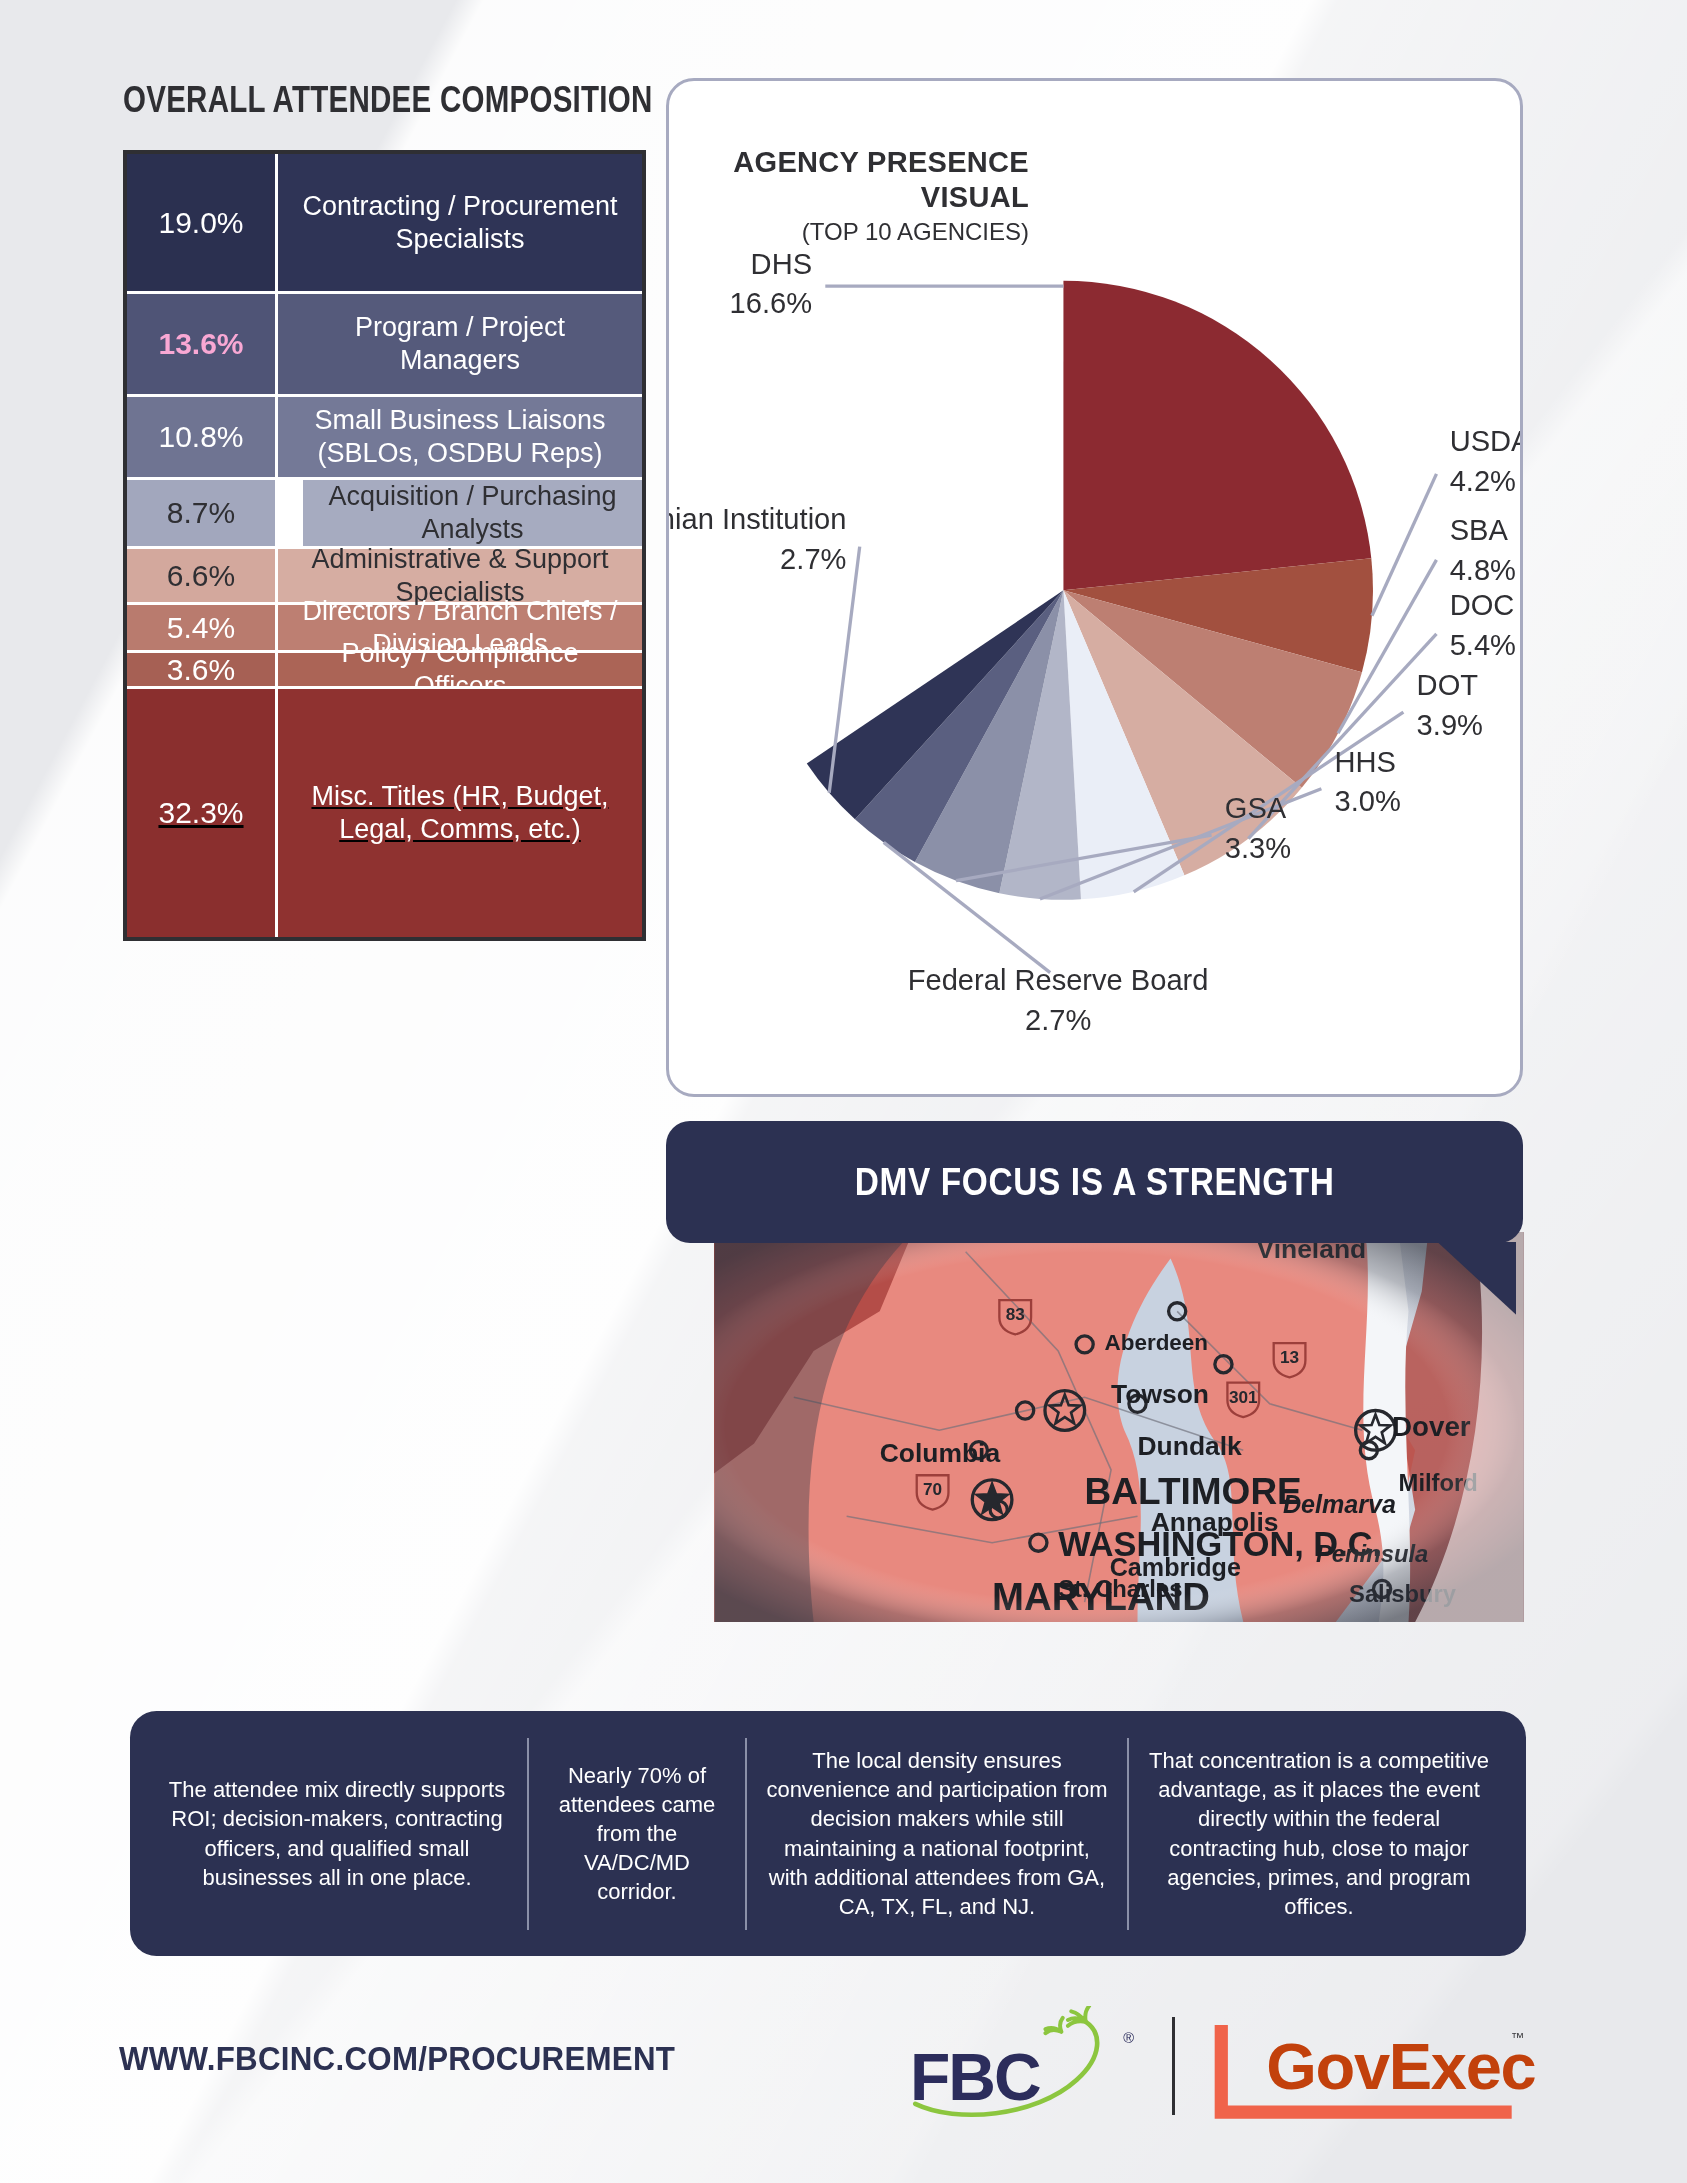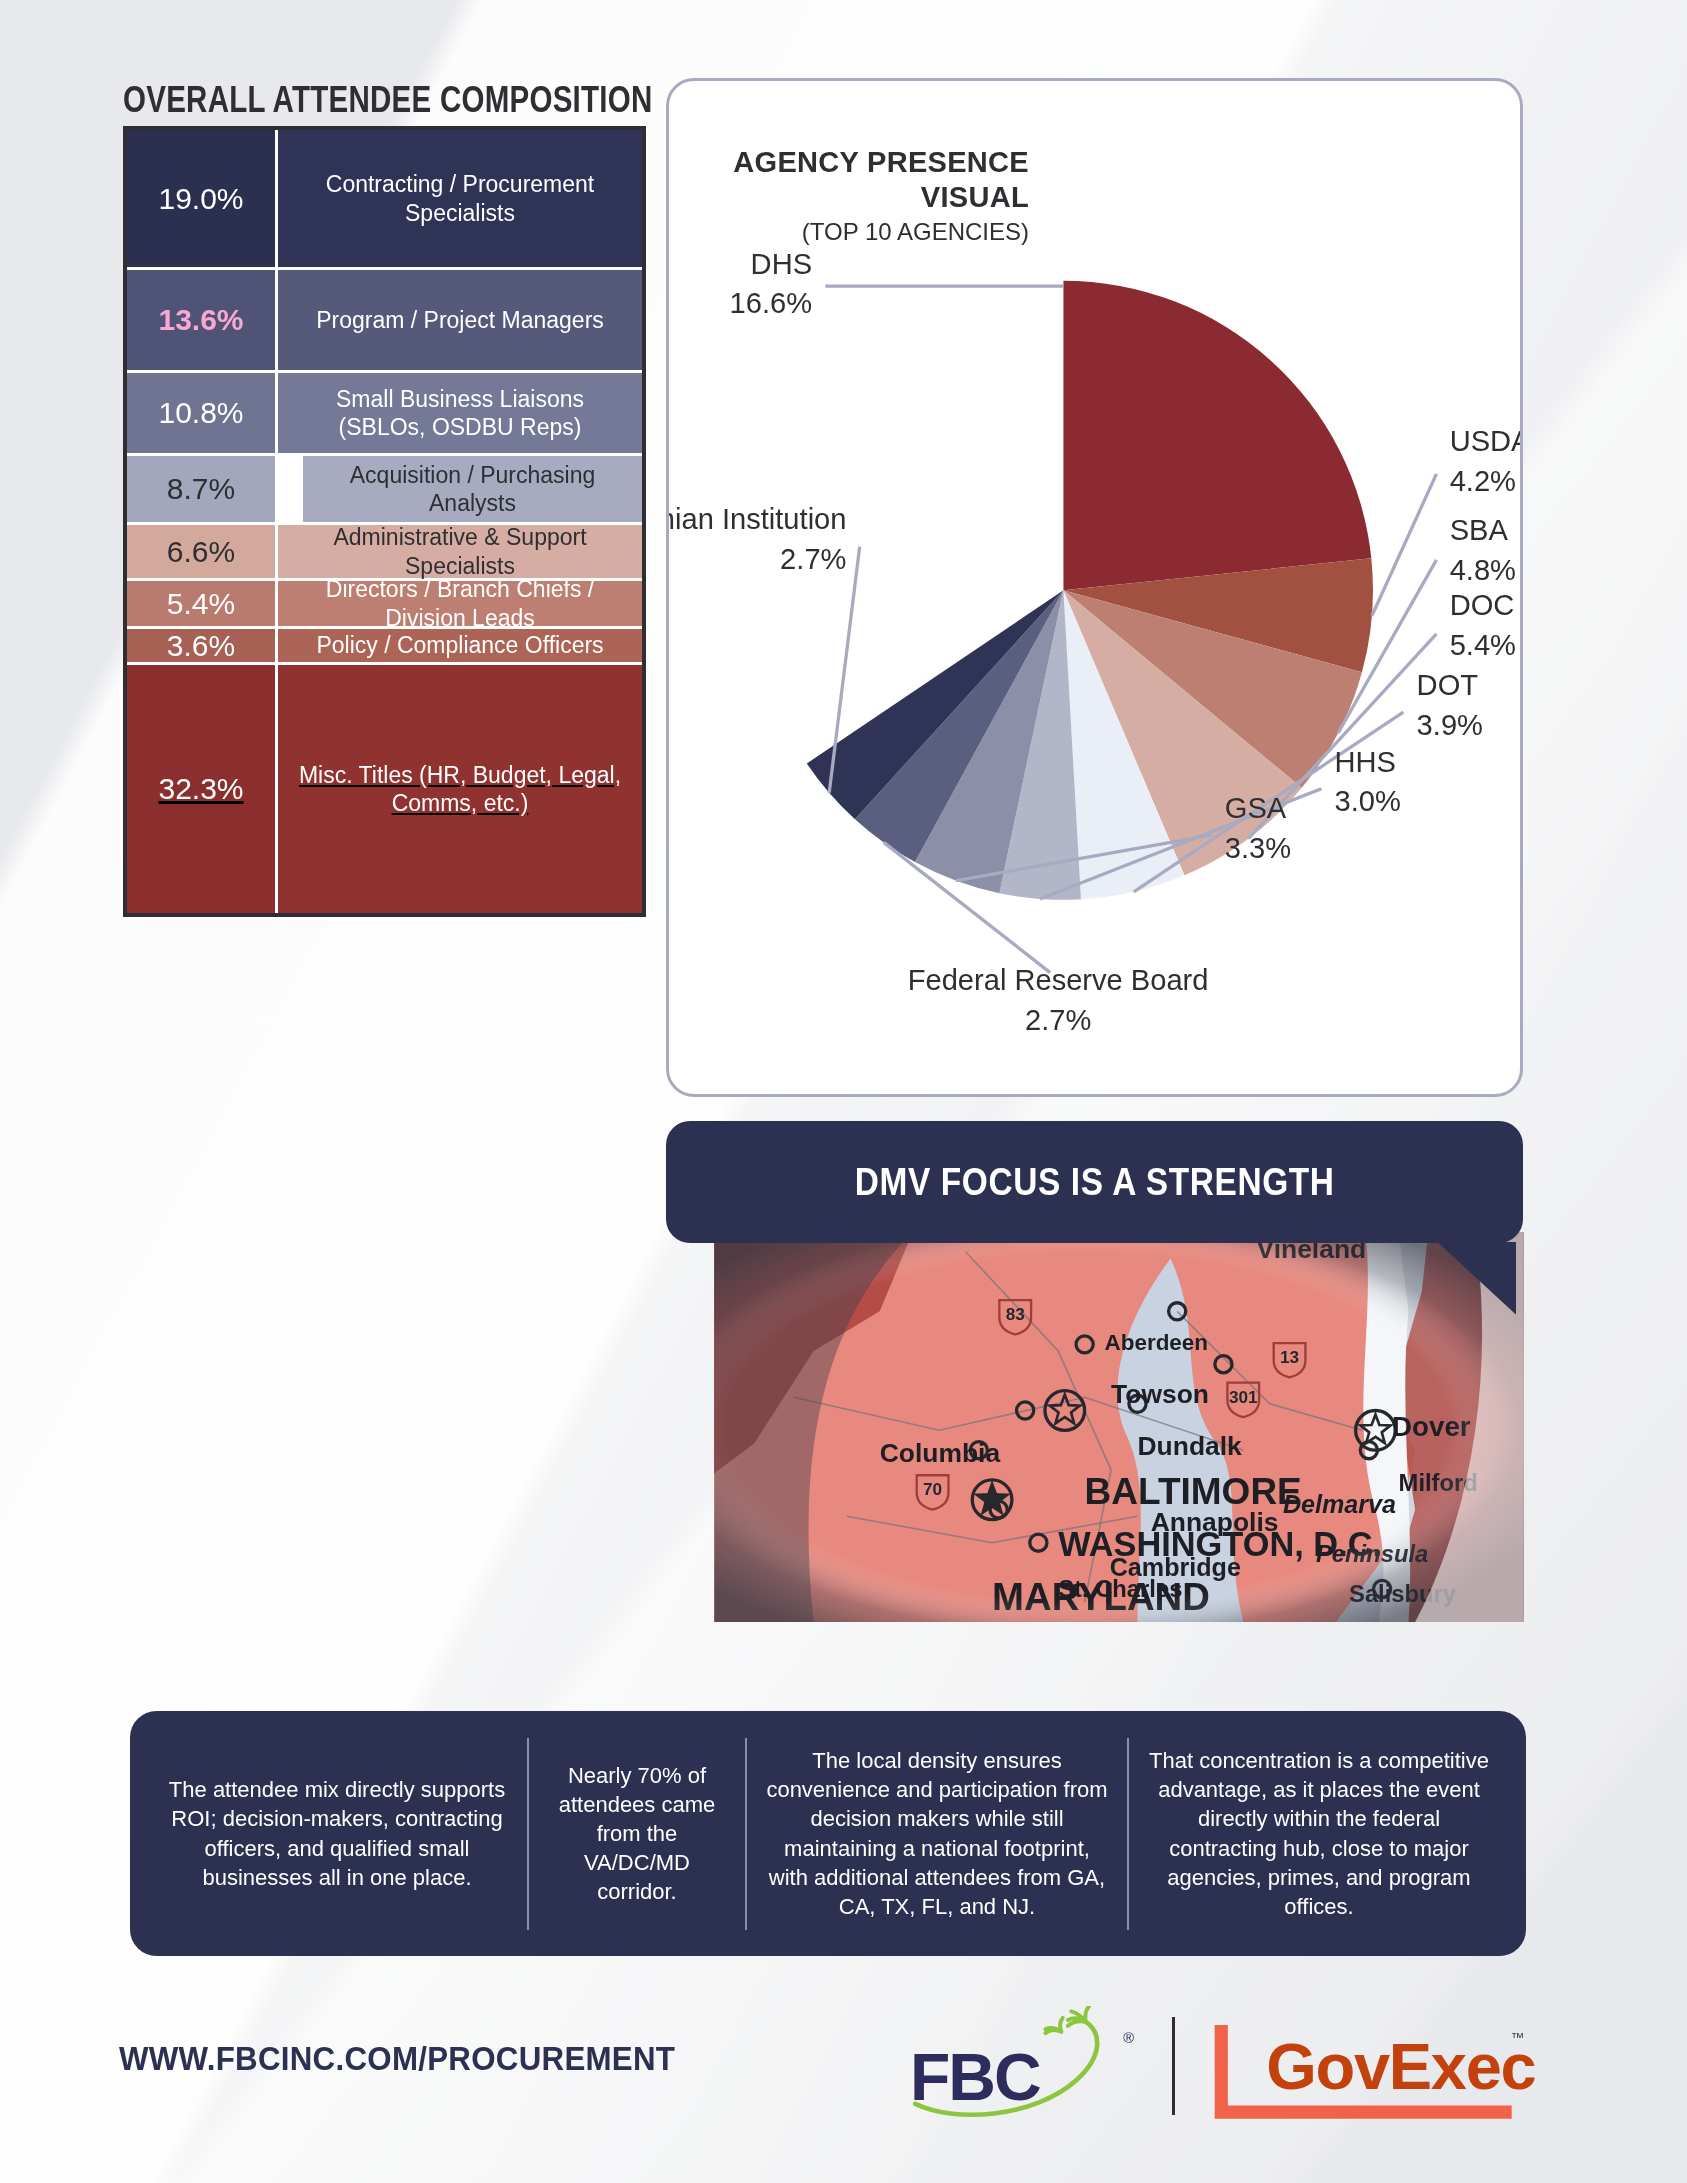--- a/index.html
+++ b/index.html
@@ -21,36 +21,36 @@
   
   #composition-section { position:absolute; left:123px; top:79px; width:523px; }
   #composition-title {
     font-family:"Liberation Sans Narrow","Liberation Sans", sans-serif;
     font-weight:800; font-size:36px; letter-spacing:0.3px;
     color:#2f2f33; text-transform:uppercase;
     transform:scaleX(0.82); transform-origin:left center;
     white-space:nowrap;
   }
   #composition-table {
-    margin-top:5px; border:4px solid #2f2f33; width:523px;
+    margin-top:29px; border:4px solid #2f2f33; width:523px;
     background:#ffffff; display:flex; flex-direction:column;
   }
   .comp-row { display:flex; align-items:stretch; border-bottom:3.3px solid #ffffff; }
   .comp-row:last-child { border-bottom:none; }
   .comp-pct {
     width:151px; flex:0 0 151px;
     display:flex; align-items:center; justify-content:center;
     font-size:30px; font-weight:400;
     font-family:"Liberation Sans Narrow","Liberation Sans", sans-serif;
     border-right:3.3px solid #ffffff;
   }
   .comp-label {
     flex:1; display:flex; align-items:center; justify-content:center;
     text-align:center; padding:10px 17px;
-    font-size:23px; line-height:1.22;
+    font-size:27px; line-height:1.22;
     font-family:"Liberation Sans Narrow","Liberation Sans", sans-serif;
   }
 
   
   #pie-card {
     position:absolute; left:666px; top:78px; width:857px; height:1019px;
     background:#ffffff; border:3.3px solid #a7aac0; border-radius:28px;
   }
   #pie-heading {
     position:absolute; left:56px; top:64px; width:304px;

